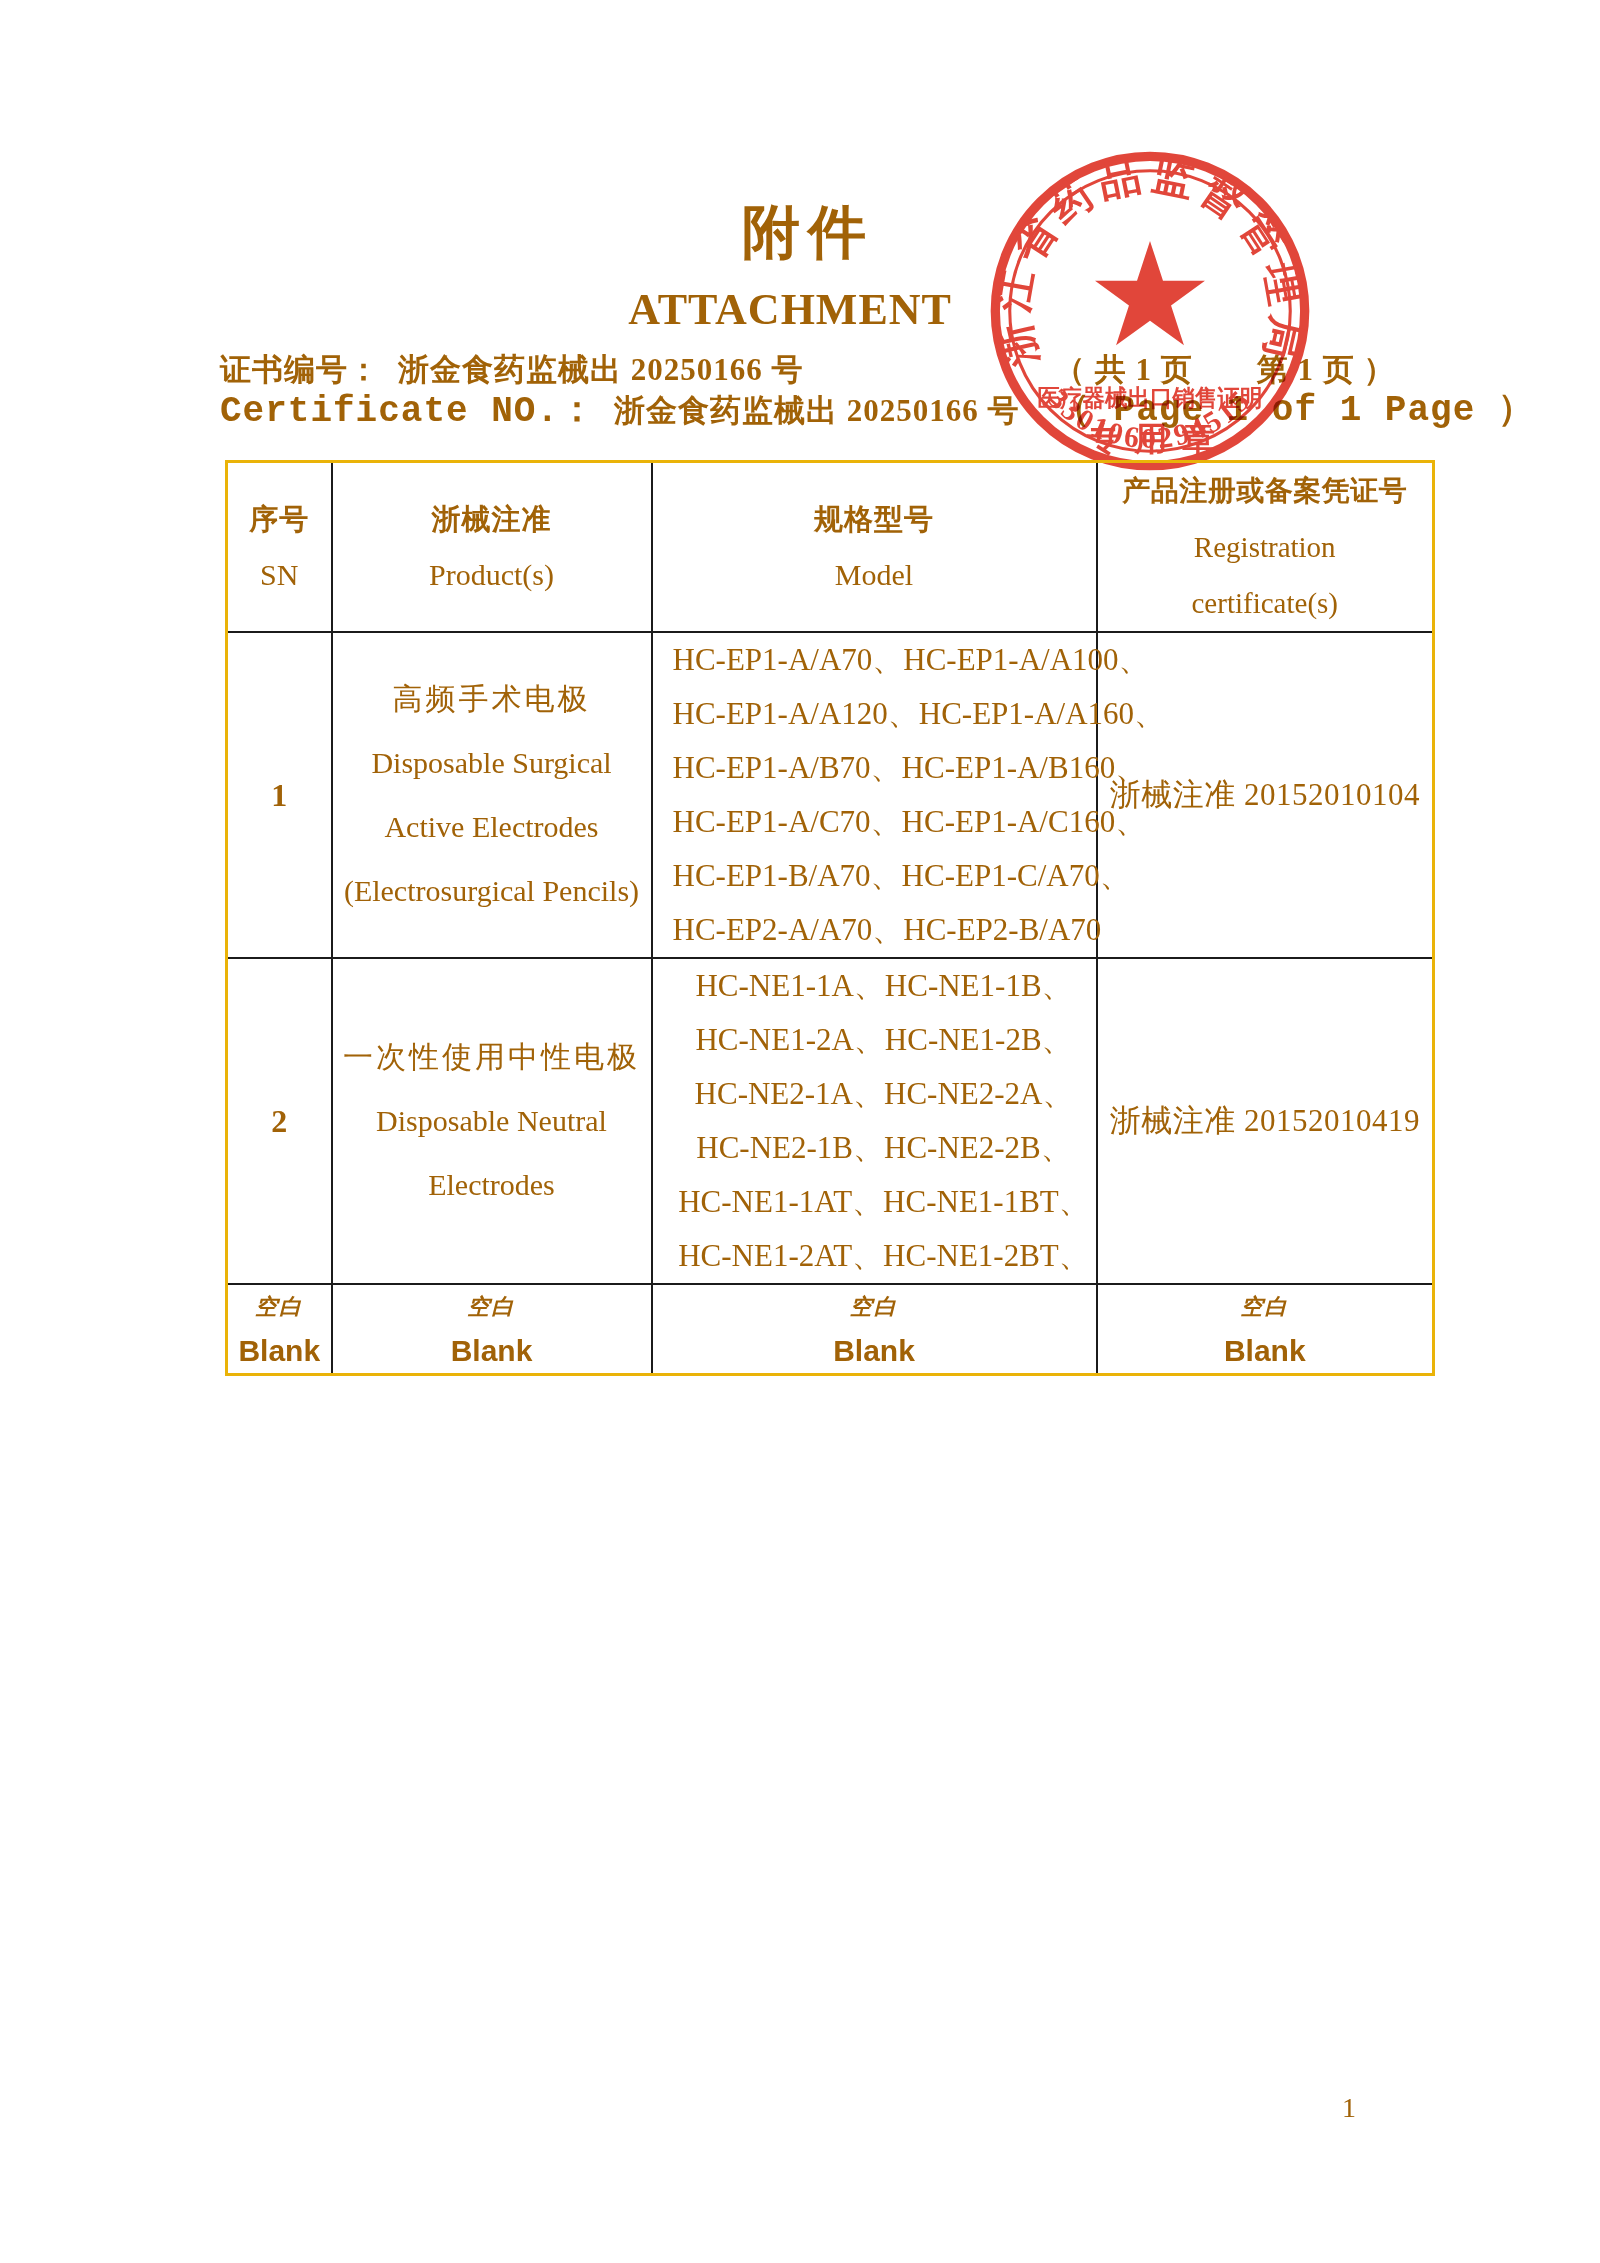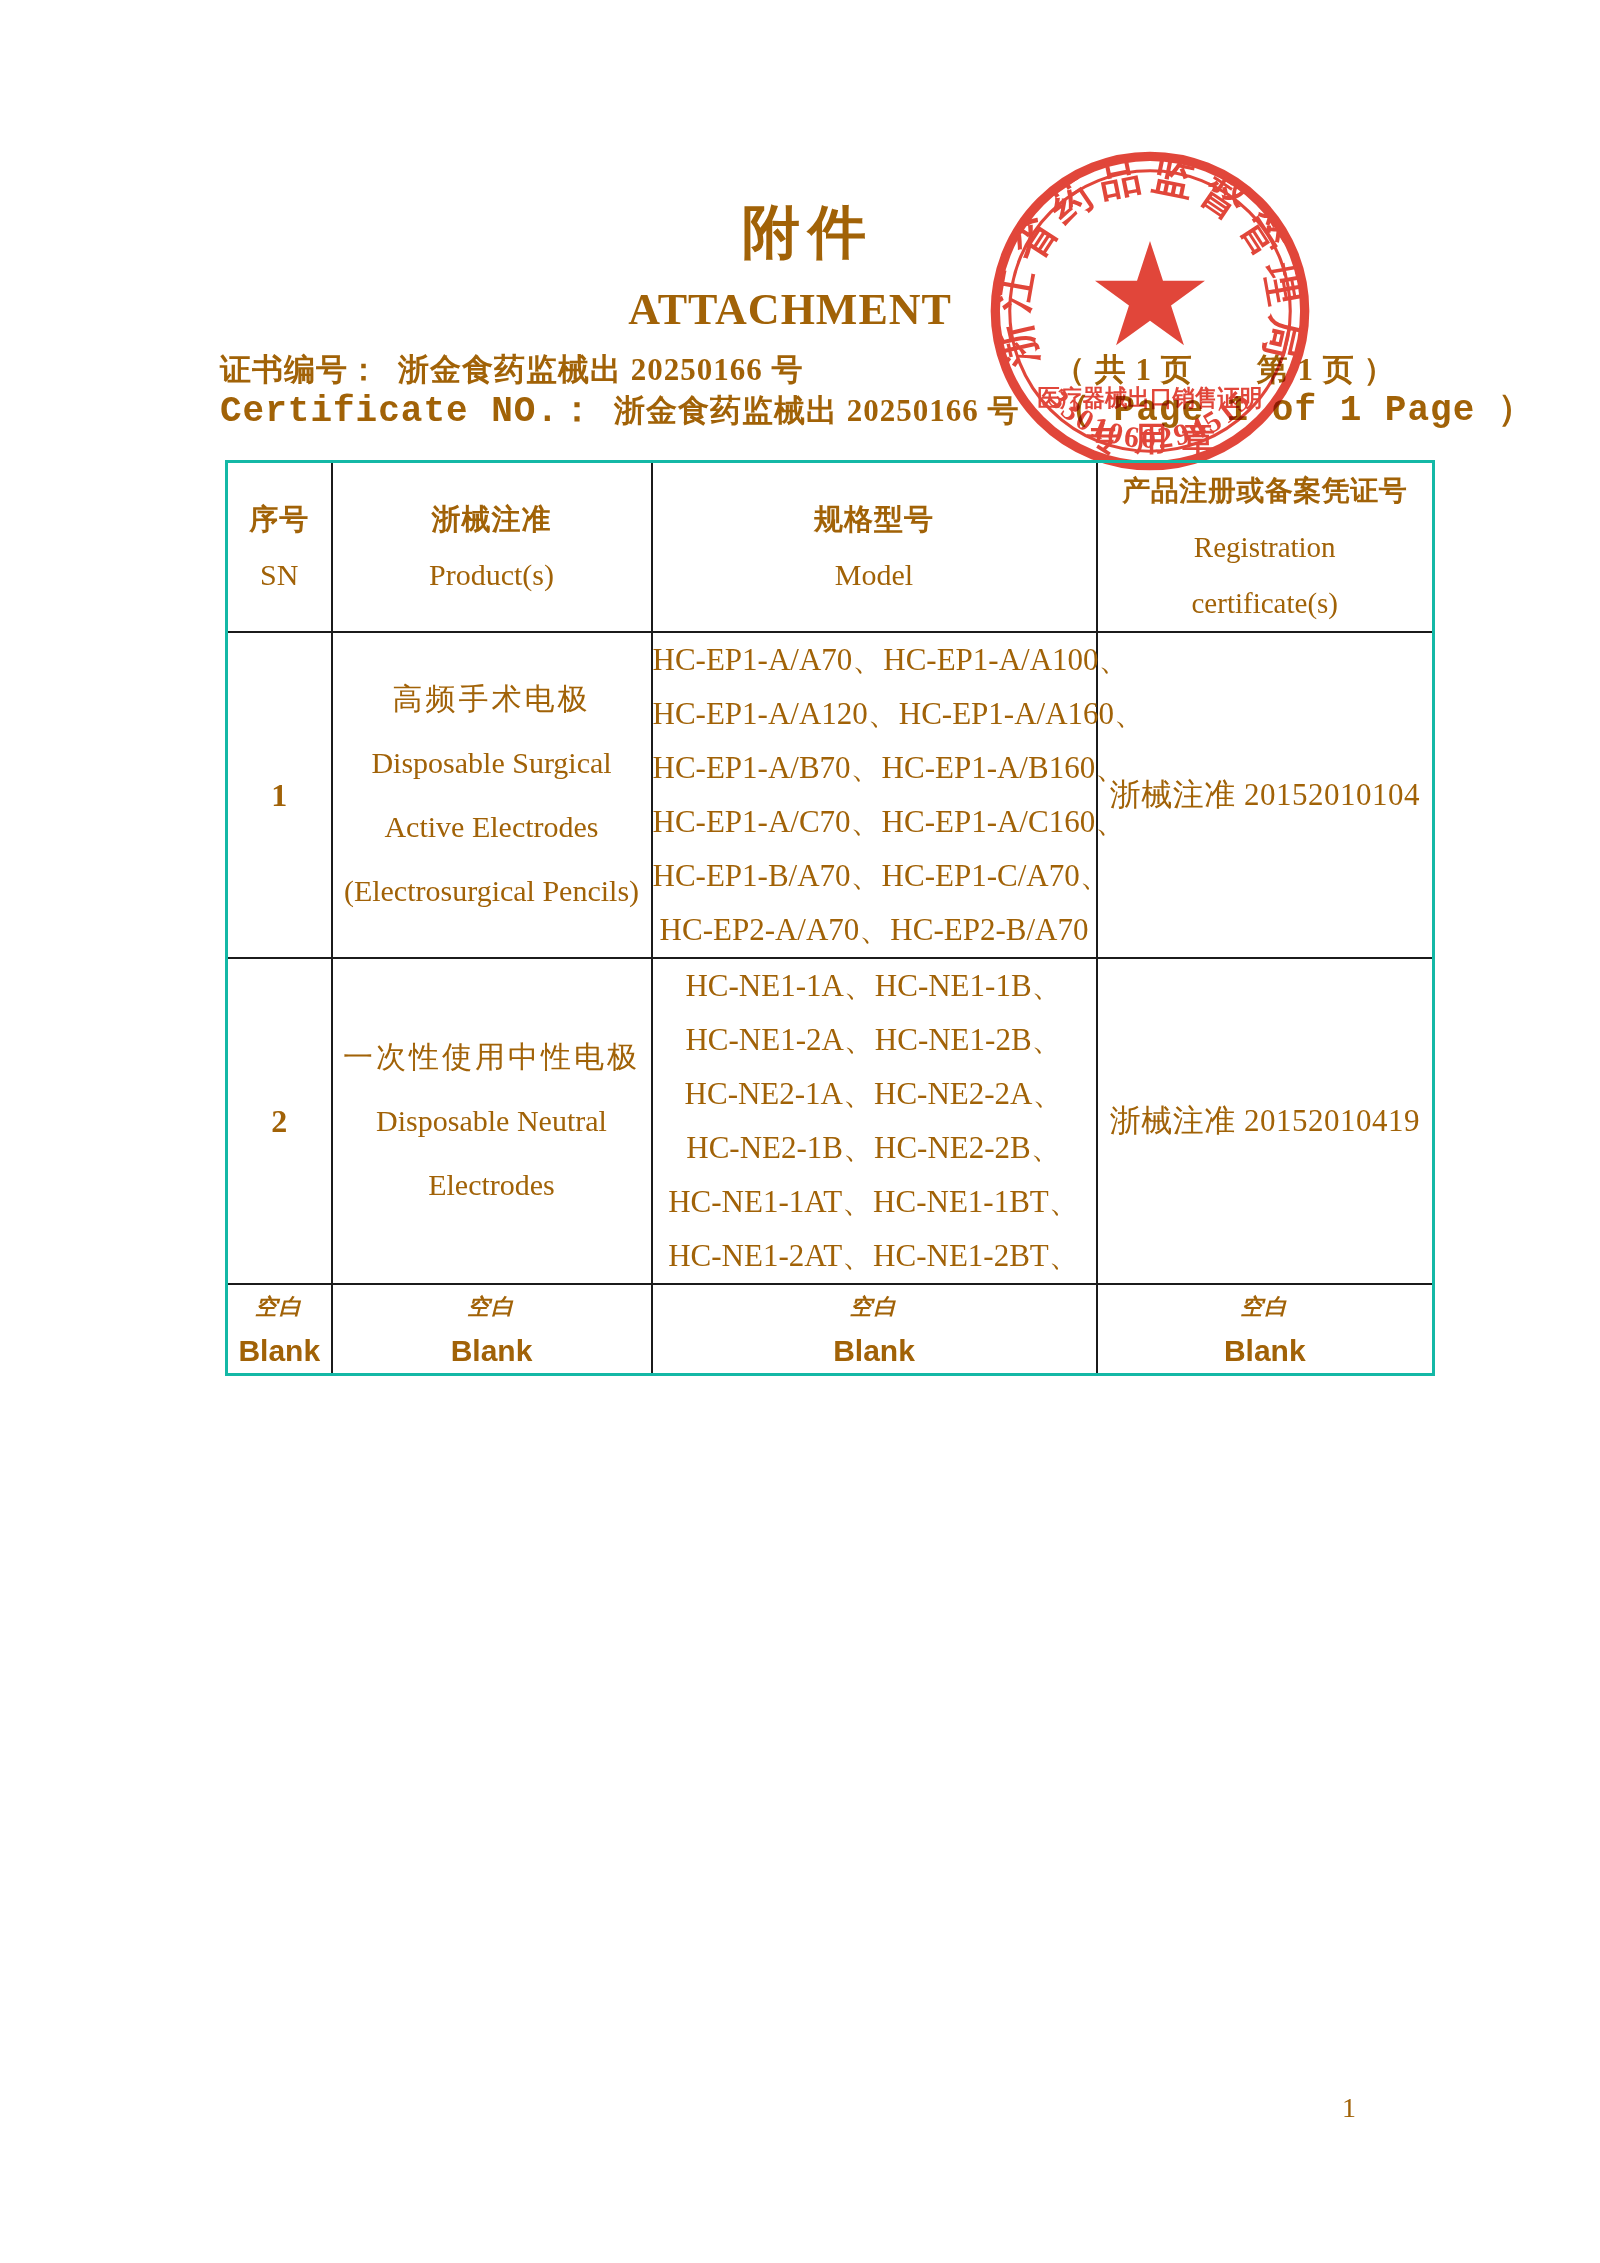--- a/index.html
+++ b/index.html
@@ -42,39 +42,39 @@
     mix-blend-mode:multiply;
     opacity:0.93;
   }
   .stamp svg { width:100%; height:100%; }
   
   table.doc-table {
     position:absolute; left:225px; top:460px;
     width:1207px;
     border-collapse:collapse; table-layout:fixed;
     text-align:center;
-    border:3px solid #14b8a6;
+    border:3px solid #eab308;
   }
   table.doc-table td {
     border:2px solid #1b1b1b;
     vertical-align:middle;
     padding:0;
   }
   tr.header-row td { height:163px; }
   tr.row-1 td { height:318px; }
   tr.row-2 td { height:313px; }
   tr.blank-row td { height:88px; }
   .th-cn { font-size:29px; font-weight:600; line-height:55px; letter-spacing:1px; }
   .th-en { font-size:30px; font-weight:400; line-height:55px; }
   .th-cn-long { font-size:28px; font-weight:600; line-height:56px; letter-spacing:0.5px; }
   .th-en2 { font-size:29px; font-weight:400; line-height:56px; }
   .sn-cell { font-size:32px; font-weight:700; }
   .product-line-cn { font-size:30px; line-height:64px; letter-spacing:3px; }
   .product-line-en { font-size:30px; line-height:64px; }
-  .model-line { font-size:31px; line-height:54px; white-space:nowrap; }
+  .model-line { font-size:31px; line-height:54px; white-space:nowrap;padding-left:20px; }
   .reg-cell { font-size:31px; letter-spacing:0.5px; }
   .blank-cn {
     font-family:"Liberation Sans","DejaVu Sans",sans-serif;
     font-size:22px; font-weight:700; line-height:44px; letter-spacing:2px;font-style:italic;
   }
   .blank-en {
     font-family:"Liberation Sans","DejaVu Sans",sans-serif;
     font-size:30px; font-weight:700; line-height:44px;
   }
   

